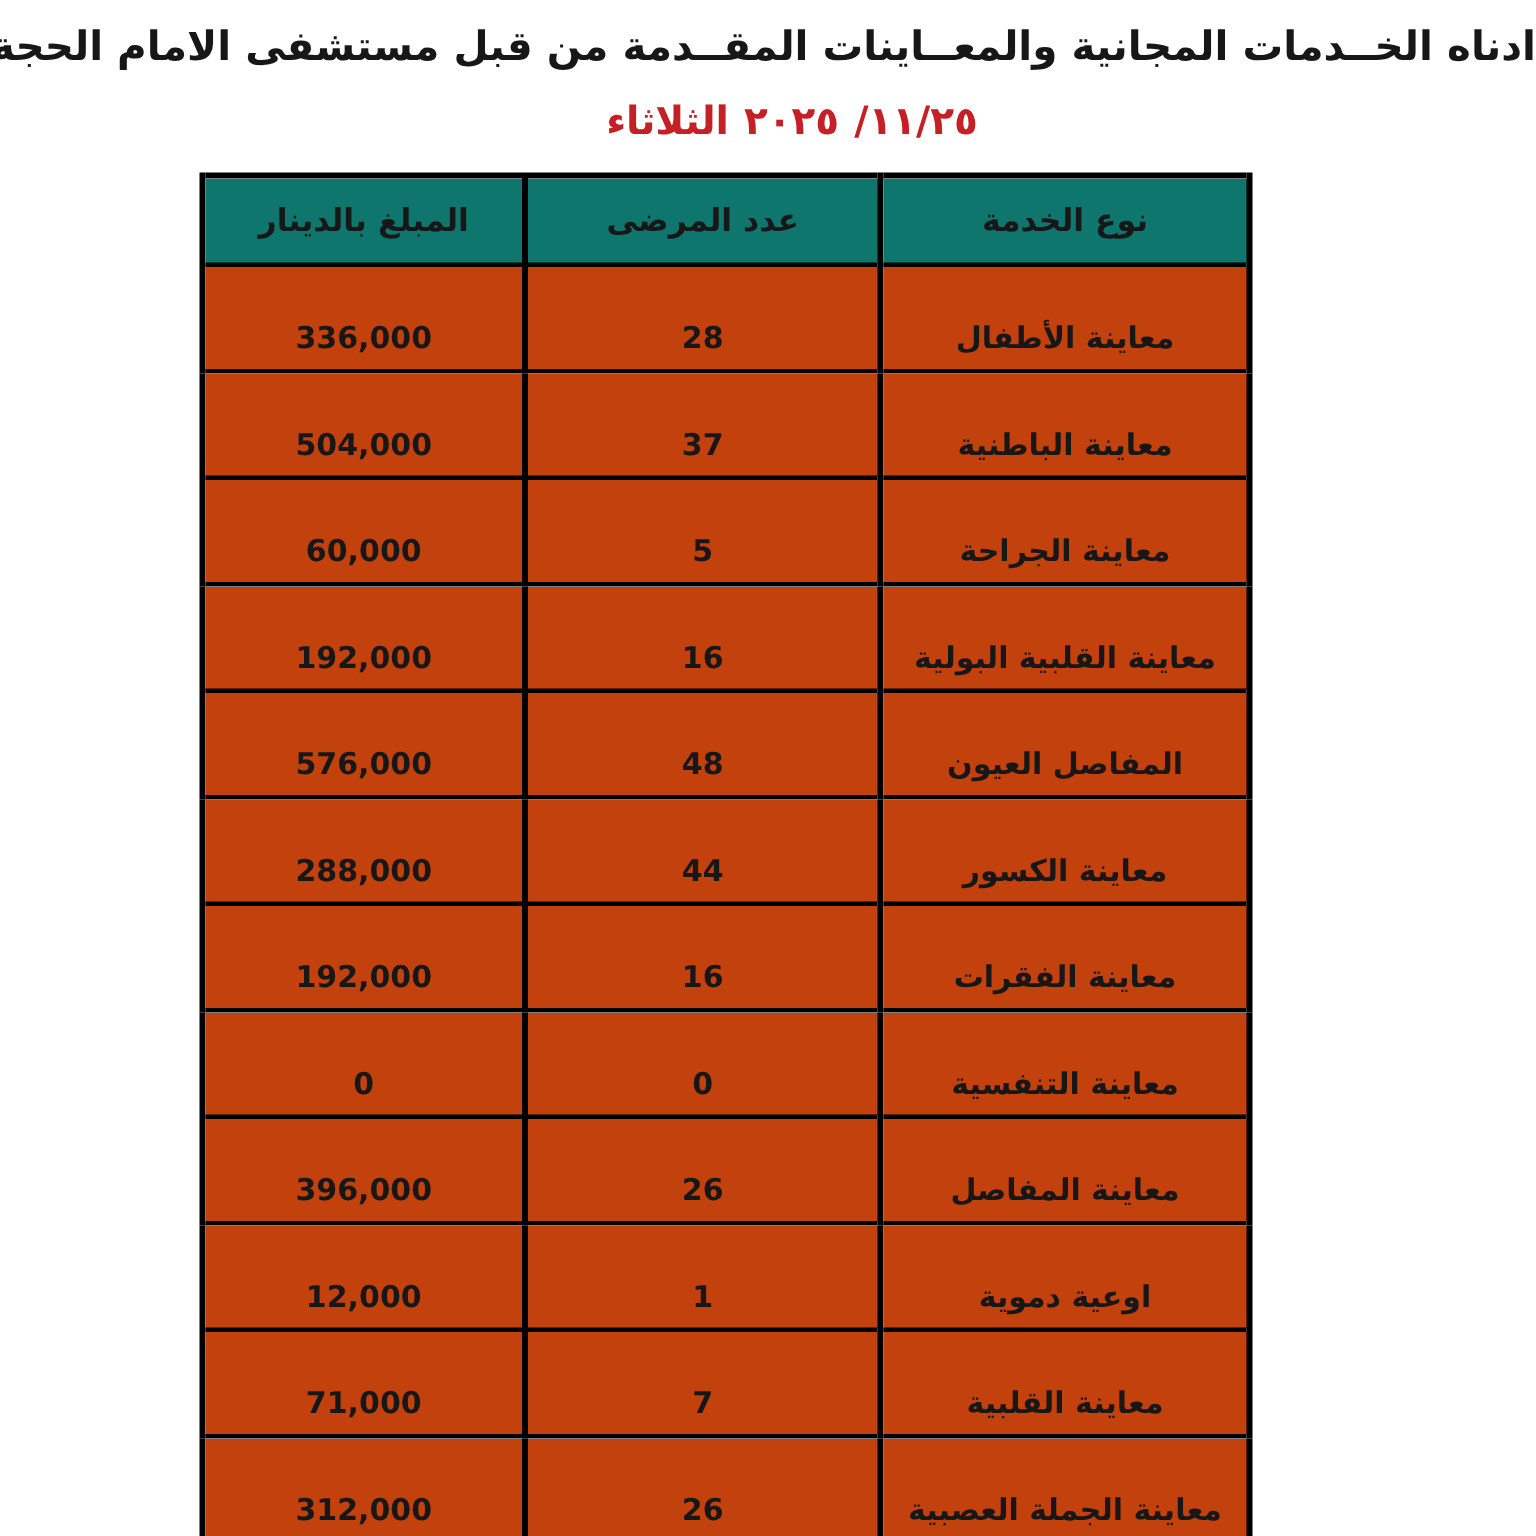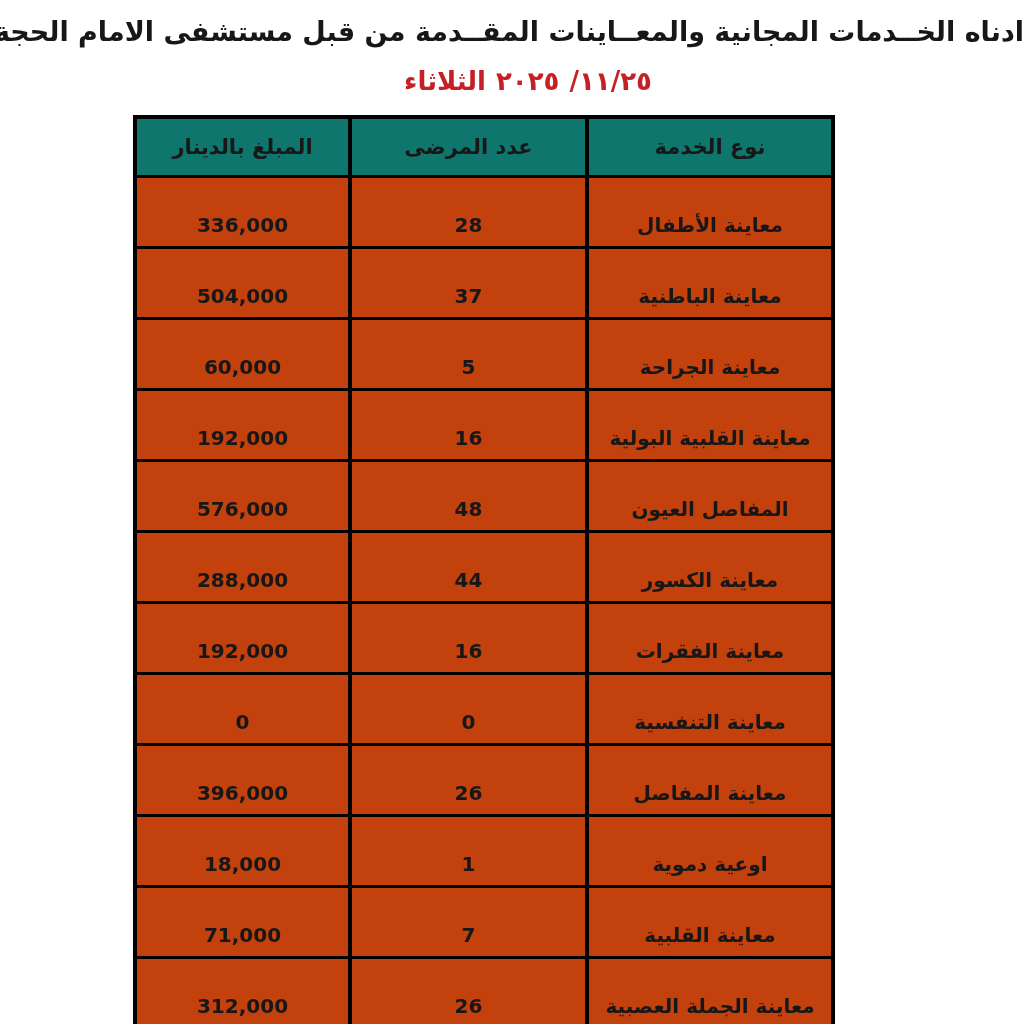--- a/index.html
+++ b/index.html
@@ -160,21 +160,21 @@
           <td class="num-cell">0</td>
         </tr>
         <tr>
           <td>معاينة المفاصل</td>
           <td class="num-cell">26</td>
           <td class="num-cell">396,000</td>
         </tr>
         <tr>
           <td>اوعية دموية</td>
           <td class="num-cell">1</td>
-          <td class="num-cell">18,000</td>
+          <td class="num-cell">12,000</td>
         </tr>
         <tr>
           <td>معاينة القلبية</td>
           <td class="num-cell">7</td>
           <td class="num-cell">71,000</td>
         </tr>
         <tr>
           <td>معاينة الجملة العصبية</td>
           <td class="num-cell">26</td>
           <td class="num-cell">312,000</td>

